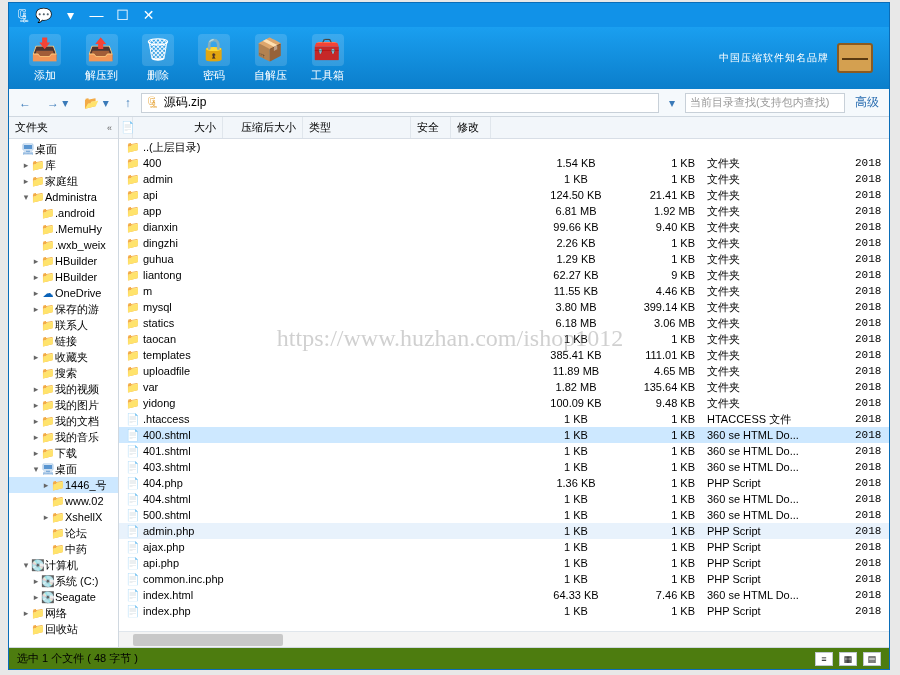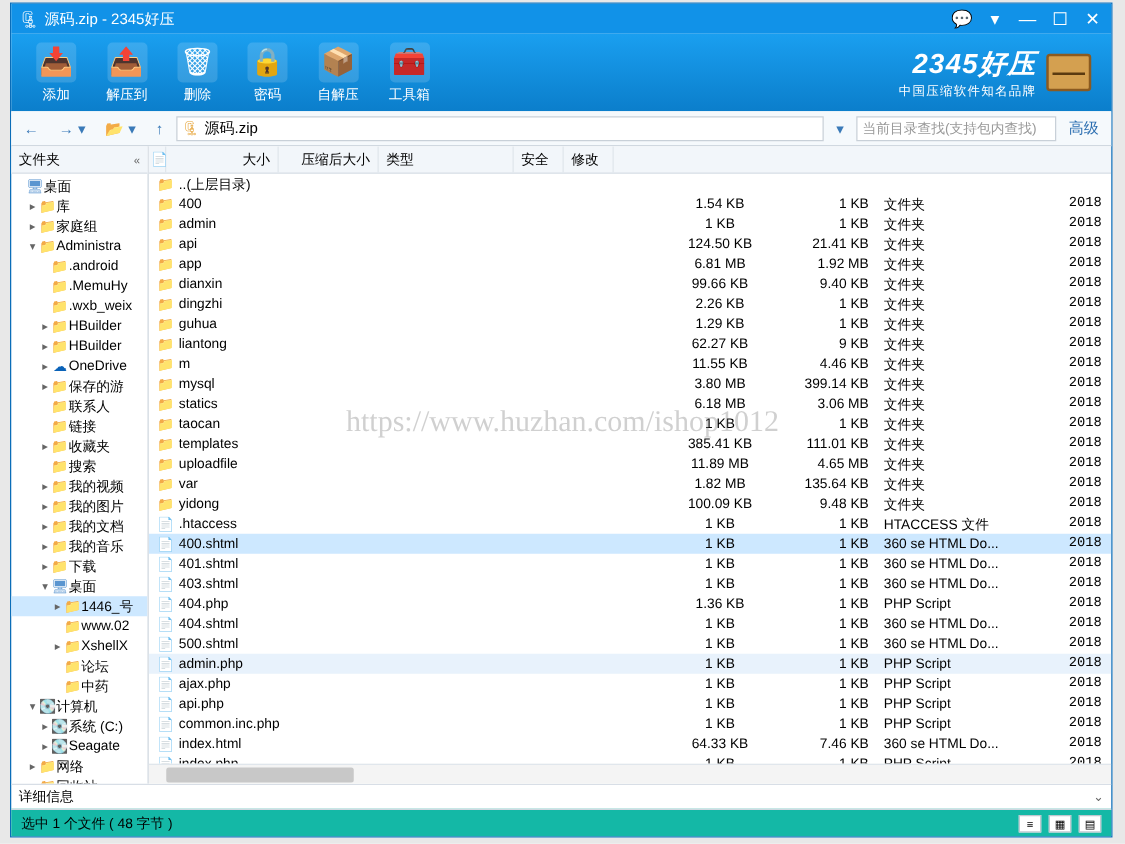--- a/index.html
+++ b/index.html
@@ -57,34 +57,33 @@
 .cell.type { width: 108px; }
 .cell.safe { width: 40px; }
 .cell.mod { width: 40px; font-family: Liberation Mono, monospace; }
 .fic { display: inline-block; width: 16px; text-align: center; margin-right: 2px; font-size: 11px; }
 .fic.folder { color: #e5b040; }
 .fic.file { color: #888; }
 .hscroll { height: 16px; border-top: 1px solid #e0e6ec; background: #f4f4f4; position: relative; }
 .hscroll .thumb { position: absolute; left: 14px; top: 2px; height: 12px; width: 150px; background: #c8c8c8; border-radius: 2px; }
 .details { height: 20px; border-top: 1px solid #d8dee6; font-size: 11px; padding: 2px 6px; display: flex; align-items: center; }
 .details .chev { margin-left: auto; font-size: 10px; color: #666; }
-.status { height: 22px; border-top: 1px solid #d0d8e0; background: #14b8a6; display: flex; align-items: center; font-size: 11px; padding: 0 8px; }
+.status { height: 22px; border-top: 1px solid #d0d8e0; background: #4d7c0f; display: flex; align-items: center; font-size: 11px; padding: 0 8px; }
 .status .left { flex: 1; }
 .status .mid { flex: 1; text-align: center; }
 .status .right { width: 120px; display: flex; justify-content: flex-end; gap: 6px; }
 .sbtn { width: 18px; height: 14px; border: 1px solid #c0c8d0; background: #fff; font-size: 9px; display: flex; align-items: center; justify-content: center; cursor: pointer; }
 .watermark { position: absolute; top: 50%; left: 50%; transform: translate(-50%,-50%); font-size: 24px; color: rgba(120,120,120,0.35); font-family: Georgia, serif; pointer-events: none; white-space: nowrap; z-index: 50; }
 </style>
 </head>
 <body>
 
 <div class="window">
   <div class="titlebar">
     <span class="title-icon">🗜</span>
-    <span class="title-text">源码.zip - 2345好压</span>
     <div class="title-btns">
       <span>💬</span>
       <span>▾</span>
       <span>—</span>
       <span>☐</span>
       <span>✕</span>
     </div>
   </div>
 
   <div class="toolbar">
@@ -107,21 +106,20 @@
     <div class="tool">
         <div class="tool-ic">📦</div>
         <span>自解压</span>
       </div>
     <div class="tool">
         <div class="tool-ic">🧰</div>
         <span>工具箱</span>
       </div>
     <div class="brand">
       <div class="brand-text">
-        <div class="brand-name">2345好压</div>
         <div class="brand-sub">中国压缩软件知名品牌</div>
       </div>
       <div class="brand-box"></div>
     </div>
   </div>
 
   <div class="navbar">
     <span class="nav-btn">←</span>
     <span class="nav-btn">→ ▾</span>
     <span class="nav-btn">📂 ▾</span>
@@ -642,24 +640,20 @@
             <div class="cell safe"></div>
             <div class="cell mod">2018</div>
           </div>
         </div>
       <div class="hscroll">
           <div class="thumb"></div>
         </div>
     </div>
   </div>
 
-  <div class="details">
-    <span>详细信息</span>
-    <span class="chev">⌄</span>
-  </div>
 
   <div class="status">
     <div class="left">选中 1 个文件 ( 48 字节 )</div>
     <div class="right">
       <div class="sbtn">≡</div>
       <div class="sbtn">▦</div>
       <div class="sbtn">▤</div>
     </div>
   </div>
 </div>

